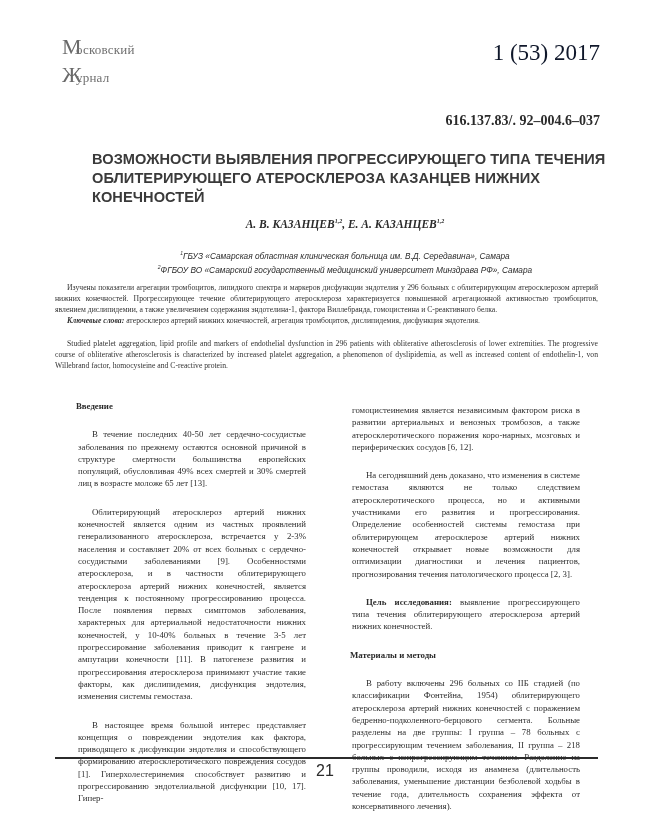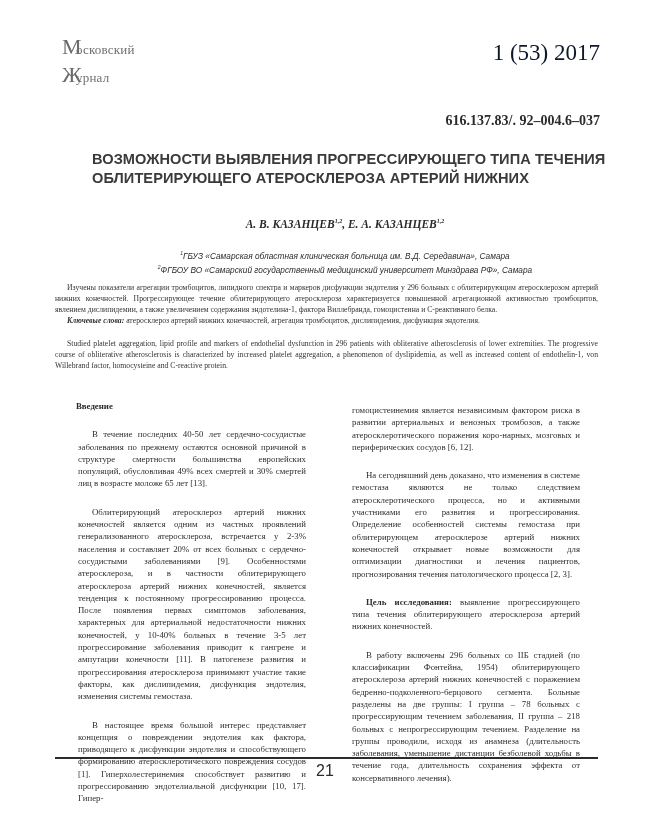--- a/index.html
+++ b/index.html
@@ -50,21 +50,22 @@
 <div class="logo">
   <div class="logo-line logo-l1"><span class="cap">М</span><span class="rest">осковский</span></div>
   <div class="logo-line logo-l3"><span class="cap">Ж</span><span class="rest">урнал</span></div>
 </div>
 
 <div class="issue">1 (53) 2017</div>
 <div class="udc">616.137.83/. 92–004.6–037</div>
 
 <div class="title">
   <div>ВОЗМОЖНОСТИ ВЫЯВЛЕНИЯ ПРОГРЕССИРУЮЩЕГО ТИПА ТЕЧЕНИЯ</div>
-  <div>ОБЛИТЕРИРУЮЩЕГО АТЕРОСКЛЕРОЗА АРТЕРИЙ НИЖНИХ</div>
+  <div>ОБЛИТЕРИРУЮЩЕГО АТЕРОСКЛЕРОЗА КАЗАНЦЕВ НИЖНИХ</div>
+  <div>КОНЕЧНОСТЕЙ</div>
 </div>
 
 <div class="authors">
   <span>А. В. КАЗАНЦЕВ</span><sup>1,2</sup><span>, </span><span>Е. А. КАЗАНЦЕВ</span><sup>1,2</sup>
 </div>
 
 <div class="affil">
   <div><sup>1</sup><span>ГБУЗ «Самарская областная клиническая больница им. В.Д. Середавина», Самара</span></div>
   <div><sup>2</sup><span>ФГБОУ ВО «Самарский государственный медицинский университет Минздрава РФ», Самара</span></div>
 </div>
@@ -82,17 +83,18 @@
   <div class="sec-head">Введение</div>
   <p>В течение последних 40-50 лет сердечно-сосудистые заболевания по прежнему остаются основной причиной в структуре смертности большинства европейских популяций, обусловливая 49% всех смертей и 30% смертей лиц в возрасте моложе 65 лет [13].</p>
   <p>Облитерирующий атеросклероз артерий нижних конечностей является одним из частных проявлений генерализованного атеросклероза, встречается у 2-3% населения и составляет 20% от всех больных с сердечно-сосудистыми заболеваниями [9]. Особенностями атеросклероза, и в частности облитерирующего атеросклероза артерий нижних конечностей, является тенденция к постоянному прогрессированию процесса. После появления первых симптомов заболевания, характерных для артериальной недостаточности нижних конечностей, у 10-40% больных в течение 3-5 лет прогрессирование заболевания приводит к гангрене и ампутации конечности [11]. В патогенезе развития и прогрессирования атеросклероза принимают участие такие факторы, как дислипидемия, дисфункция эндотелия, изменения системы гемостаза.</p>
   <p>В настоящее время большой интерес представляет концепция о повреждении эндотелия как фактора, приводящего к дисфункции эндотелия и способствующего формированию атеросклеротического повреждения сосудов [1]. Гиперхолестеринемия способствует развитию и прогрессированию эндотелиальной дисфункции [10, 17]. Гипер-</p>
 </div>
 
 <div class="col col-right">
   <p style="text-indent:0">гомоцистеинемия является независимым фактором риска в развитии артериальных и венозных тромбозов, а также атеросклеротического поражения коро-нарных, мозговых и периферических сосудов [6, 12].</p>
   <p>На сегодняшний день доказано, что изменения в системе гемостаза являются не только следствием атеросклеротического процесса, но и активными участниками его развития и прогрессирования. Определение особенностей системы гемостаза при облитерирующем атеросклерозе артерий нижних конечностей открывает новые возможности для оптимизации диагностики и лечения пациентов, прогнозирования течения патологического процесса [2, 3].</p>
   <p class="goal"><b>Цель исследования:</b><span> выявление прогрессирующего типа течения облитерирующего атеросклероза артерий нижних конечностей.</span></p>
+  <div class="sec-head">Материалы и методы</div>
   <p>В работу включены 296 больных со IIБ стадией (по классификации Фонтейна, 1954) облитерирующего атеросклероза артерий нижних конечностей с поражением бедренно-подколенного-берцового сегмента. Больные разделены на две группы: I группа – 78 больных с прогрессирующим течением заболевания, II группа – 218 больных с непрогрессирующим течением. Разделение на группы проводили, исходя из анамнеза (длительность заболевания, уменьшение дистанции безболевой ходьбы в течение года, длительность сохранения эффекта от консервативного лечения).</p>
 </div>
 
 <div class="rule"></div>
 <div class="pagenum">21</div>
 
 </body></html>

